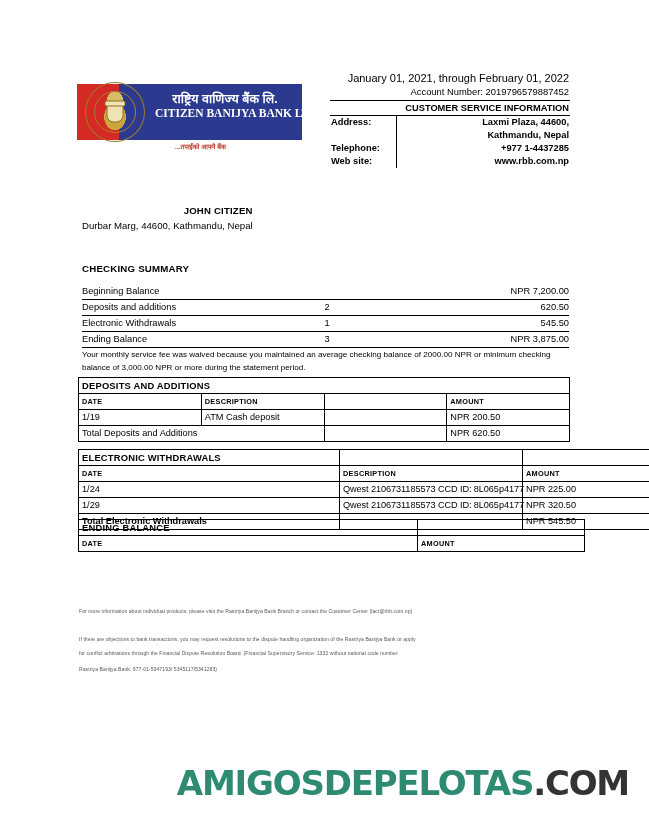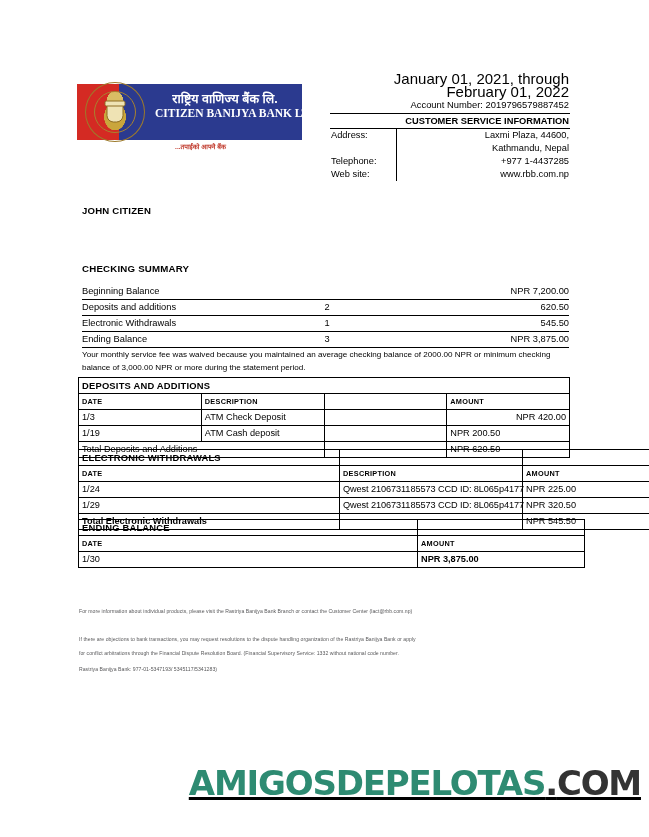--- a/index.html
+++ b/index.html
@@ -120,21 +120,21 @@
   }
 
   
   .hdr-info {
     position: absolute;
     left: 330px; top: 0px;
     width: 240px;
   }
   .hdr-period {
     text-align: right;
-    font-size: 15px;
+    font-size: 11px;
     line-height: 13px;
     padding-right: 1px;
   }
   .hdr-acct {
     text-align: right;
     font-size: 9.4px;
     line-height: 13px;
     padding-right: 1px;
   }
   .hdr-csi {
@@ -149,20 +149,21 @@
   }
   .hdr-table {
     width: 240px;
     border-collapse: collapse;
     font-size: 9.3px;
   }
   .hdr-table td {
     padding: 0 1px;
     vertical-align: top;
     line-height: 13px;
+    font-weight: bold;
   }
   .hdr-lbl {
     width: 64px;
     border-right: 1.1px solid #000;
     text-align: left;
     white-space: nowrap;
   }
   .hdr-val {
     text-align: right;
     white-space: nowrap;
@@ -283,29 +284,28 @@
   .fine-2 { top: 636px; }
   .fine-3 { top: 650px; }
   .fine-4 { top: 666px; }
 
   
   .watermark {
     position: absolute;
     left: 0; top: 762px;
     width: 649px;
     text-align: right;
-    padding-right: 8px;
+    padding-right: 20px;
     box-sizing: border-box;
     font-family: "DejaVu Sans", sans-serif;
     font-size: 34px;
     font-weight: bold;
     letter-spacing: -1.2px;
     line-height: 42px;
     white-space: nowrap;
-    text-decoration: underline;
   }
   .wm-main { color: #2e8b72; }
   .wm-dot  { color: #333333; }
   .wm-tld  { color: #333333; }
 </style>
 </head>
 <body>
 
 <div class="page">
 
@@ -346,20 +346,21 @@
           <td class="hdr-lbl">Web site:</td>
           <td class="hdr-val">www.rbb.com.np</td>
         </tr>
       </tbody>
         </table>
     </div>
   </div>
 
   <div class="customer">
     <div class="cust-name">JOHN CITIZEN</div>
+    <div class="cust-addr">Durbar Marg, 44600, Kathmandu, Nepal</div>
   </div>
 
   <div class="summary">
     <div class="sum-title">CHECKING SUMMARY</div>
     <table class="sum-table">
       <tbody>
       <tr class="row-bold">
         <td class="col-label">Beginning Balance</td>
         <td class="col-inst"></td>
         <td class="col-pad"></td>
@@ -396,26 +397,20 @@
           <tr class="sec-head">
         <td colspan="4">DEPOSITS AND ADDITIONS</td>
       </tr>
       <tr class="col-head">
         <td class="c-date">DATE</td>
         <td class="c-desc">DESCRIPTION</td>
         <td class="c-mid"></td>
         <td class="c-amt">AMOUNT</td>
       </tr>
       <tr>
-        <td class="c-date">1/3</td>
-        <td class="c-desc">ATM Check Deposit</td>
-        <td class="c-mid"></td>
-        <td class="c-amt ta-right">NPR 420.00</td>
-      </tr>
-      <tr>
         <td class="c-date">1/19</td>
         <td class="c-desc">ATM Cash deposit</td>
         <td class="c-mid"></td>
         <td class="c-amt">NPR 200.50</td>
       </tr>
       <tr>
         <td class="c-date" colspan="2">Total Deposits and Additions</td>
         <td class="c-mid"></td>
         <td class="c-amt">NPR 620.50</td>
       </tr>
@@ -459,24 +454,20 @@
     <table>
       <tbody>
           <tr class="sec-head">
         <td style="width:332px;">ENDING BALANCE</td>
         <td class="c-amt2"></td>
       </tr>
       <tr class="col-head">
         <td style="width:332px;">DATE</td>
         <td class="c-amt2">AMOUNT</td>
       </tr>
-      <tr>
-        <td style="width:332px;">1/30</td>
-        <td class="c-amt2 bold">NPR 3,875.00</td>
-      </tr>
     </tbody>
       </table>
   </div>
 
   <div class="fine fine-1">For more information about individual products, please visit the Rastriya Banijya Bank Branch or contact the Customer Center (lact@rbb.com.np)</div>
   <div class="fine fine-2">If there are objections to bank transactions, you may request resolutions to the dispute handling organization of the Rastriya Banijya Bank or apply</div>
   <div class="fine fine-3">for conflict arbitrations through the Financial Dispute Resolution Board. (Financial Supervisory Service: 1332 without national code number.</div>
   <div class="fine fine-4">Rastriya Banijya Bank: 977-01-5347193/ 5345117/5341283)</div>
 
   <div class="watermark">

